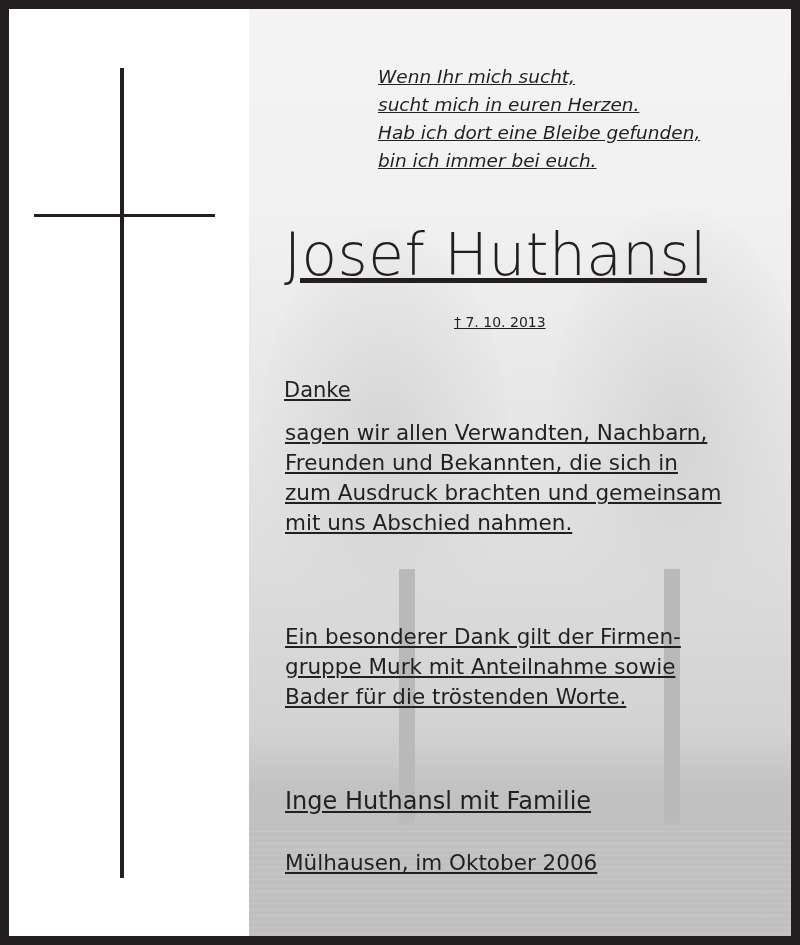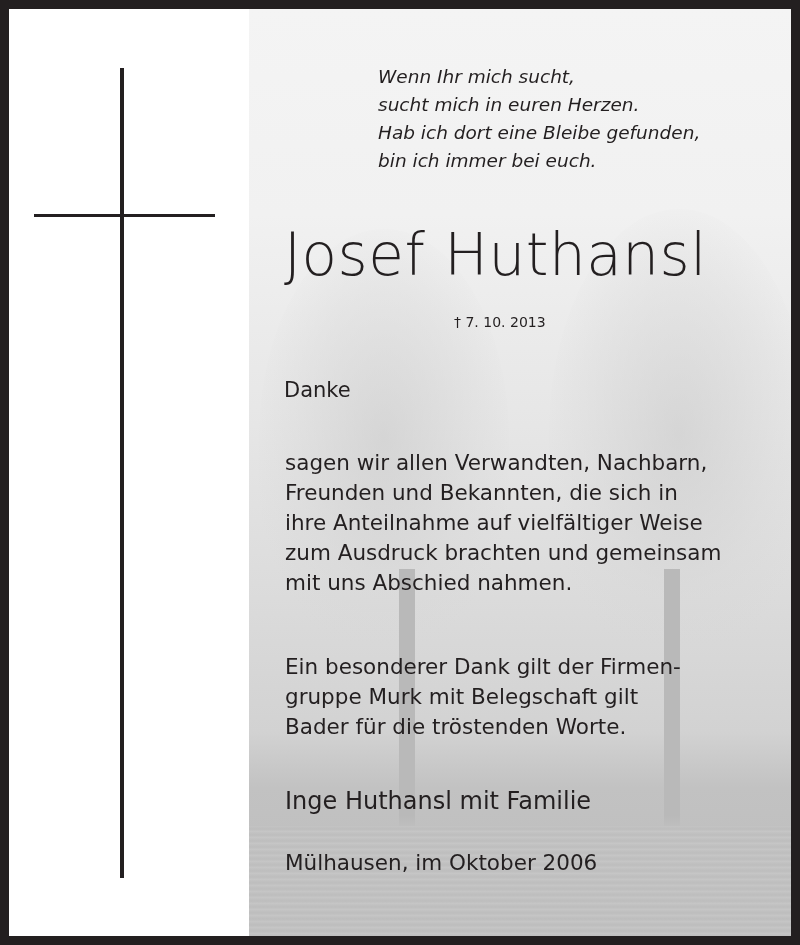--- a/index.html
+++ b/index.html
@@ -8,26 +8,26 @@
   .left-panel { position: absolute; left: 0; top: 0; width: 240px; height: 927px; background: #ffffff; }
   .cross-v { position: absolute; left: 111px; top: 59px; width: 4px; height: 810px; background: #231f20; }
   .cross-h { position: absolute; left: 25px; top: 205px; width: 181px; height: 3px; background: #231f20; }
   .photo-panel { position: absolute; left: 240px; top: 0; width: 542px; height: 927px; overflow: hidden;
     background: linear-gradient(to bottom, #f4f4f4 0%, #f1f1f1 22%, #e6e6e6 45%, #dcdcdc 62%, #d2d2d2 78%, #c2c2c2 84%, #bcbcbc 100%); }
   .trunk { position: absolute; background: #b9b9b9; }
   .branches { position: absolute; border-radius: 50% 50% 40% 40%; background: radial-gradient(ellipse at center, rgba(200,200,200,0.55) 0%, rgba(215,215,215,0.35) 50%, rgba(240,240,240,0) 75%); }
   .ground { position: absolute; left: 0; bottom: 0; width: 100%; height: 110px;
     background: repeating-linear-gradient(to bottom, #c4c4c4 0px, #bdbdbd 3px, #c8c8c8 6px); opacity: 0.9; }
   .grass { position: absolute; left: 0; bottom: 106px; width: 100%; height: 14px; background: linear-gradient(to bottom, rgba(180,180,180,0) 0%, #c0c0c0 100%); }
-  .text { position: absolute; color: #231f20; white-space: pre; }
+  .text { position: absolute; color: #231f20; white-space: pre; text-decoration: underline; }
   .poem { left: 378px; top: 63px; font-style: italic; font-size: 18.5px; line-height: 28px; }
   .name { left: 284px; top: 220px; font-size: 58px; letter-spacing: 0.5px; line-height: 70px; font-weight: 300; }
   .date { left: 454px; top: 308px; font-size: 14px; line-height: 28px; }
   .thanks-heading { left: 284px; top: 375px; font-size: 21px; line-height: 30px; }
-  .para { left: 285px; font-size: 21.5px; line-height: 30px; margin-top: 30px; }
+  .para { left: 285px; font-size: 21.5px; line-height: 30px; }
   .para1 { top: 418px; }
   .para2 { top: 622px; }
   .signature { left: 285px; top: 785px; font-size: 24px; line-height: 32px; }
   .place-date { left: 285px; top: 848px; font-size: 21.5px; line-height: 30px; }
 </style>
 </head>
 <body>
 
 <div class="frame">
   <div class="left-panel">
@@ -44,18 +44,18 @@
     <div class="ground"></div>
   </div>
 </div>
 
 <div class="text poem"><div>Wenn Ihr mich sucht,</div><div>sucht mich in euren Herzen.</div><div>Hab ich dort eine Bleibe gefunden,</div><div>bin ich immer bei euch.</div></div>
 
 <div class="text name">Josef Huthansl</div>
 <div class="text date">† 7. 10. 2013</div>
 <div class="text thanks-heading">Danke</div>
 
-<div class="text para para1"><div>sagen wir allen Verwandten, Nachbarn,</div><div>Freunden und Bekannten, die sich in</div><div>ihre Anteilnahme auf vielfältiger Weise</div><div>zum Ausdruck brachten und gemeinsam</div><div>mit uns Abschied nahmen.</div></div>
+<div class="text para para1"><div>sagen wir allen Verwandten, Nachbarn,</div><div>Freunden und Bekannten, die sich in</div><div>zum Ausdruck brachten und gemeinsam</div><div>mit uns Abschied nahmen.</div></div>
 
-<div class="text para para2"><div>Ein besonderer Dank gilt der Firmen-</div><div>gruppe Murk mit Belegschaft gilt</div><div>Bader für die tröstenden Worte.</div></div>
+<div class="text para para2"><div>Ein besonderer Dank gilt der Firmen-</div><div>gruppe Murk mit Anteilnahme sowie</div><div>Bader für die tröstenden Worte.</div></div>
 
 <div class="text signature">Inge Huthansl mit Familie</div>
 <div class="text place-date">Mülhausen, im Oktober 2006</div>
 
 </body></html>

